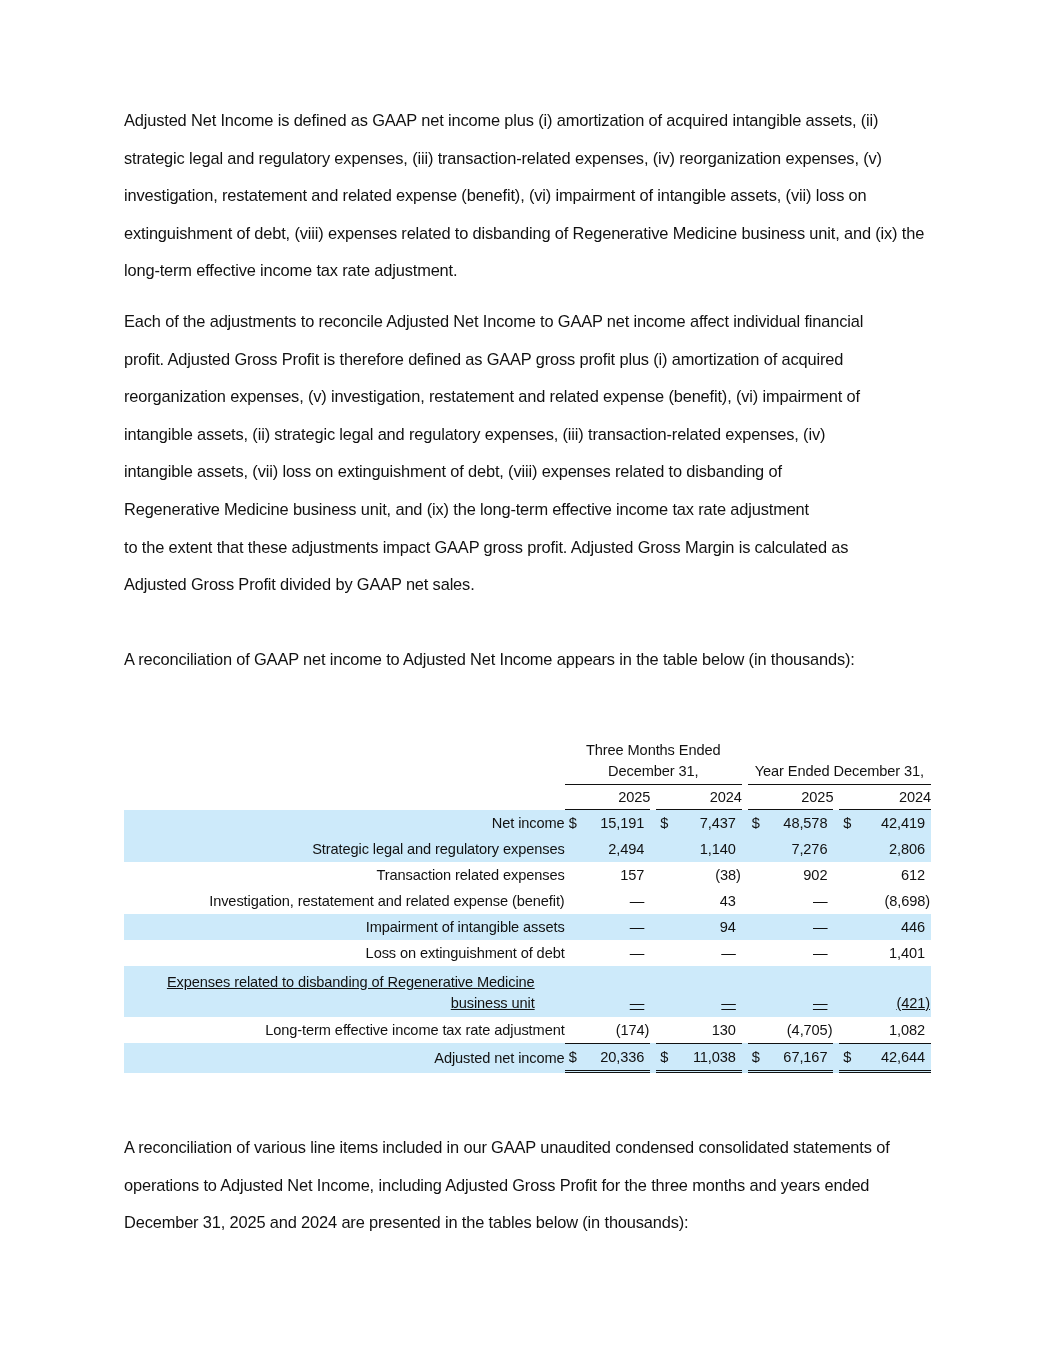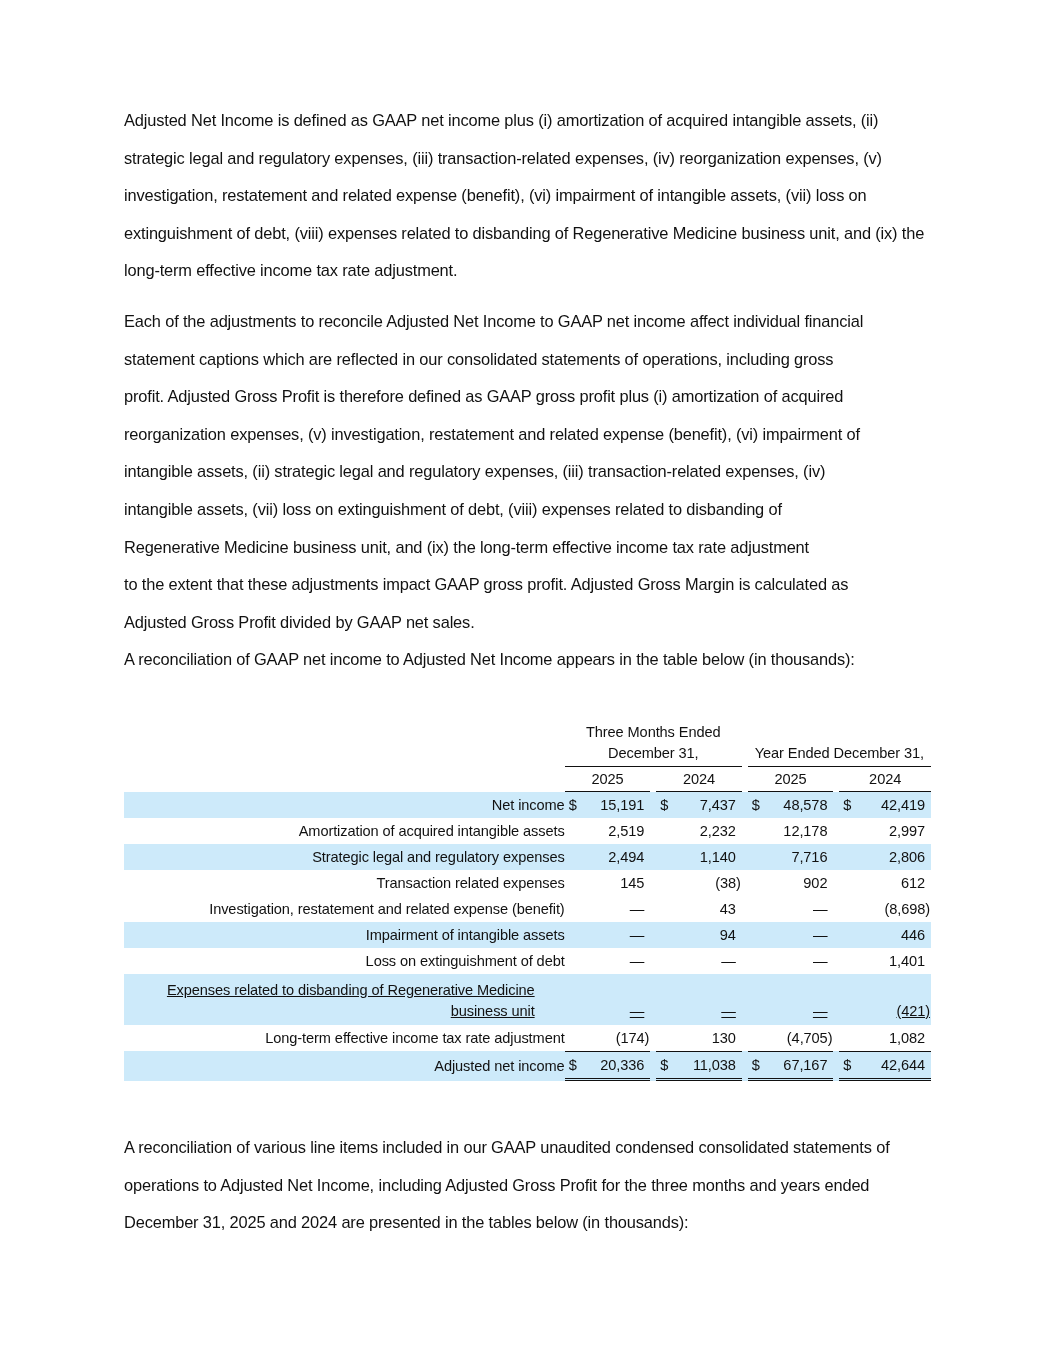--- a/index.html
+++ b/index.html
@@ -13,53 +13,52 @@
       position: absolute; left: 0; width: 810px;
       font-size: 16.4px; line-height: 37.6px; margin: 0;
       letter-spacing: -0.15px;
     }
     #p1 { top: 102px; }
     #p2 { top: 303px; }
     #p3 { top: 641px; }
     #p4 { top: 1129px; }
 
     table.recon {
-      position: absolute; left: 0; top: 722px;
+      position: absolute; left: 0; top: 740px;
       border-collapse: separate; border-spacing: 0;
       font-size: 14.6px; width: 807px;
       letter-spacing: -0.1px;
     }
     table.recon td, table.recon th { padding: 0; font-weight: normal; }
     .col-label { width: 445px; }
     .hdr-group {
       text-align: center; line-height: 21px; vertical-align: bottom;
       padding-bottom: 2px !important;
     }
     .hdr-line { border-bottom: 1.5px solid #111; }
     .gap { width: 6px; }
-    .year-cell { text-align: center; height: 24px; line-height: 24px; }
+    .year-cell { text-align: right; height: 24px; line-height: 24px; }
     .row td { height: 26px; line-height: 26px; }
     .row.tall td { height: 48px; line-height: 21px; vertical-align: bottom; padding-bottom: 3px; text-decoration: underline; }
     .row.hl td.cellbg { background: #cdeafa; }
     .lbl { padding-left: 5px !important; text-align: right; }
     .cur { width: 18px; text-align: left; padding-left: 4px !important; }
     .num { text-align: right; padding-right: 6px !important; }
     .num.neg { padding-right: 1px !important; }
     .top-rule { border-top: 1.5px solid #111; }
     .dbl { border-bottom: 3.5px double #111; }
   </style>
 </head>
 <body>
 
 <div class="page">
   <p class="para" id="p1">Adjusted Net Income is defined as GAAP net income plus (i) amortization of acquired intangible assets, (ii) strategic legal and regulatory expenses, (iii) transaction-related expenses, (iv) reorganization expenses, (v) investigation, restatement and related expense (benefit), (vi) impairment of intangible assets, (vii) loss on extinguishment of debt, (viii) expenses related to disbanding of Regenerative Medicine business unit, and (ix) the long-term effective income tax rate adjustment.</p>
 
   <div class="para" id="p2">
     <div>Each of the adjustments to reconcile Adjusted Net Income to GAAP net income affect individual financial</div>
-    <div>statement captions which are reflected in our consolidated statements of operations, including gross</div>
     <div>profit. Adjusted Gross Profit is therefore defined as GAAP gross profit plus (i) amortization of acquired</div>
     <div>reorganization expenses, (v) investigation, restatement and related expense (benefit), (vi) impairment of</div>
     <div>intangible assets, (ii) strategic legal and regulatory expenses, (iii) transaction-related expenses, (iv)</div>
     <div>intangible assets, (vii) loss on extinguishment of debt, (viii) expenses related to disbanding of</div>
     <div>Regenerative Medicine business unit, and (ix) the long-term effective income tax rate adjustment</div>
     <div>to the extent that these adjustments impact GAAP gross profit. Adjusted Gross Margin is calculated as</div>
     <div>Adjusted Gross Profit divided by GAAP net sales.</div>
   </div>
 
   <p class="para" id="p3">A reconciliation of GAAP net income to Adjusted Net Income appears in the table below (in thousands):</p>
@@ -105,52 +104,38 @@
           <td class="gap cellbg"></td>
           <td class="cur cellbg">$</td>
           <td class="num cellbg">7,437</td>
           <td class="gap cellbg"></td>
           <td class="cur cellbg">$</td>
           <td class="num cellbg">48,578</td>
           <td class="gap cellbg"></td>
           <td class="cur cellbg">$</td>
           <td class="num cellbg">42,419</td>
         </tr>
-        <tr class="row">
-          <td class="lbl cellbg">Amortization of acquired intangible assets</td>
-          <td class="cur cellbg"></td>
-          <td class="num cellbg">2,519</td>
-          <td class="gap cellbg"></td>
-          <td class="cur cellbg"></td>
-          <td class="num cellbg">2,232</td>
-          <td class="gap cellbg"></td>
-          <td class="cur cellbg"></td>
-          <td class="num cellbg">12,178</td>
-          <td class="gap cellbg"></td>
-          <td class="cur cellbg"></td>
-          <td class="num cellbg">2,997</td>
-        </tr>
         <tr class="row hl">
           <td class="lbl cellbg">Strategic legal and regulatory expenses</td>
           <td class="cur cellbg"></td>
           <td class="num cellbg">2,494</td>
           <td class="gap cellbg"></td>
           <td class="cur cellbg"></td>
           <td class="num cellbg">1,140</td>
           <td class="gap cellbg"></td>
           <td class="cur cellbg"></td>
-          <td class="num cellbg">7,716</td>
+          <td class="num cellbg">7,276</td>
           <td class="gap cellbg"></td>
           <td class="cur cellbg"></td>
           <td class="num cellbg">2,806</td>
         </tr>
         <tr class="row">
           <td class="lbl cellbg">Transaction related expenses</td>
           <td class="cur cellbg"></td>
-          <td class="num cellbg">145</td>
+          <td class="num cellbg">157</td>
           <td class="gap cellbg"></td>
           <td class="cur cellbg"></td>
           <td class="num cellbg neg">(38)</td>
           <td class="gap cellbg"></td>
           <td class="cur cellbg"></td>
           <td class="num cellbg">902</td>
           <td class="gap cellbg"></td>
           <td class="cur cellbg"></td>
           <td class="num cellbg">612</td>
         </tr>

